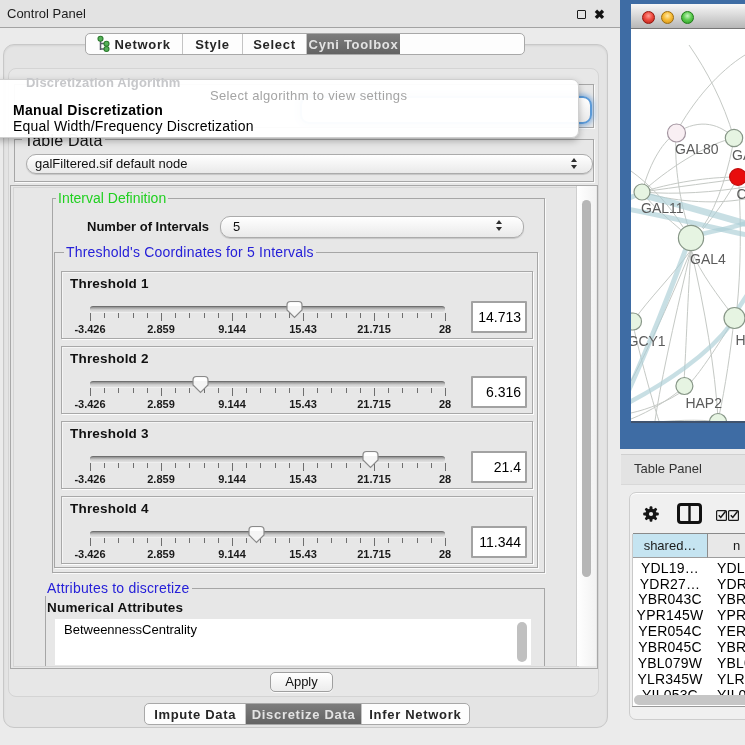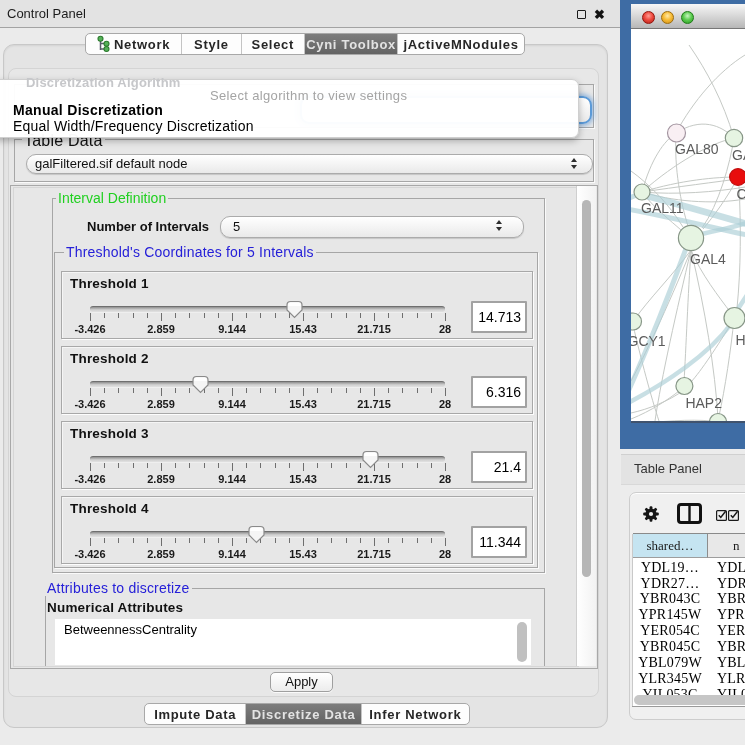--- a/index.html
+++ b/index.html
@@ -65,21 +65,21 @@
   #bluewin{left:620px;top:0;width:125px;height:449px;background:#3e6ca4;}
   #wintitle{left:631px;top:4px;width:114px;height:24px;
      background:linear-gradient(#f7f7f7,#d4d4d4 55%,#b7b7b7);border-bottom:1px solid #777;}
   .tl{position:absolute;top:11px;width:11px;height:11px;border-radius:50%;}
   #canvas{left:631px;top:29px;width:114px;height:392px;background:#fff;}
   #canvshadow{left:631px;top:421px;width:114px;height:2px;background:#40536e;}
   #tpbar{left:621px;top:454px;width:124px;height:29px;background:#e3e3e3;
      border-top:1px solid #d0d0d0;border-bottom:1px solid #d8d8d8;}
   #tppanel{left:629px;top:492px;width:130px;height:226px;border-radius:7px;
      background:#f0f0f0;border:1px solid #cdcdcd;box-shadow:inset 0 1px 0 #fff;}
-  #tbl{left:632px;top:534px;width:113px;height:172px;background:#fff;overflow:hidden;border-left:1px solid #c9c9c9;font-family:Liberation Serif, serif;}
+  #tbl{left:632px;top:534px;width:113px;height:172px;background:#fff;overflow:hidden;border-left:1px solid #c9c9c9;}
   .hdr{position:absolute;top:0;height:23px;font-size:13px;color:#1a1a1a;
        display:flex;align-items:center;justify-content:center;}
   .trow{position:absolute;width:200px;font-size:14px;color:#000;letter-spacing:0.2px;}
 </style>
 </head>
 <body>
 
 <div class="abs" id="leftbg"></div>
 <div class="abs" id="titlebar"></div>
 <div class="abs" id="titletext">Control Panel</div>
@@ -93,21 +93,20 @@
   <div class="s" style="width:96px;">
     <svg width="13" height="18" viewBox="0 0 13 18" style="margin-right:4px;">
       <path d="M3.5 5 L3.5 15 M3.5 8.5 L9 8.5 M3.5 14 L9 14" stroke="#585d68" stroke-width="1.5" fill="none"></path>
       <circle cx="3.5" cy="3.8" r="2.5" fill="#55b258" stroke="#2c7a2e" stroke-width="1.1"></circle>
       <circle cx="9.5" cy="8.7" r="2.5" fill="#55b258" stroke="#2c7a2e" stroke-width="1.1"></circle>
       <circle cx="9.5" cy="14" r="2.5" fill="#55b258" stroke="#2c7a2e" stroke-width="1.1"></circle>
     </svg>Network</div>
   <div class="s" style="width:59px;">Style</div>
   <div class="s" style="width:63px;">Select</div>
   <div class="s sel" style="width:93px;">Cyni Toolbox</div>
-  <div class="s" style="width:127px;">jActiveMNodules</div>
 </div>
 
 <div class="abs grp" style="left:14px;top:84px;width:578px;height:42px;"></div>
 <div class="abs combo" style="left:300px;top:96px;width:288px;height:24px;border:2px solid #5b9ad8;box-shadow:0 0 4px 2px rgba(90,150,215,0.55);border-radius:9px;"></div>
 
 <div class="abs grp" style="left:14px;top:139px;width:578px;height:41px;"></div>
 <div class="abs grplabel" style="left:22px;top:132px;font-size:16px;letter-spacing:0.2px;">Table Data</div>
 <div class="abs combo" style="left:26px;top:154px;width:557px;height:18px;line-height:18px;padding-left:8px;">galFiltered.sif default node</div>
 <div class="abs arrows" style="left:571px;top:158px;">
     <div class="up"></div>

